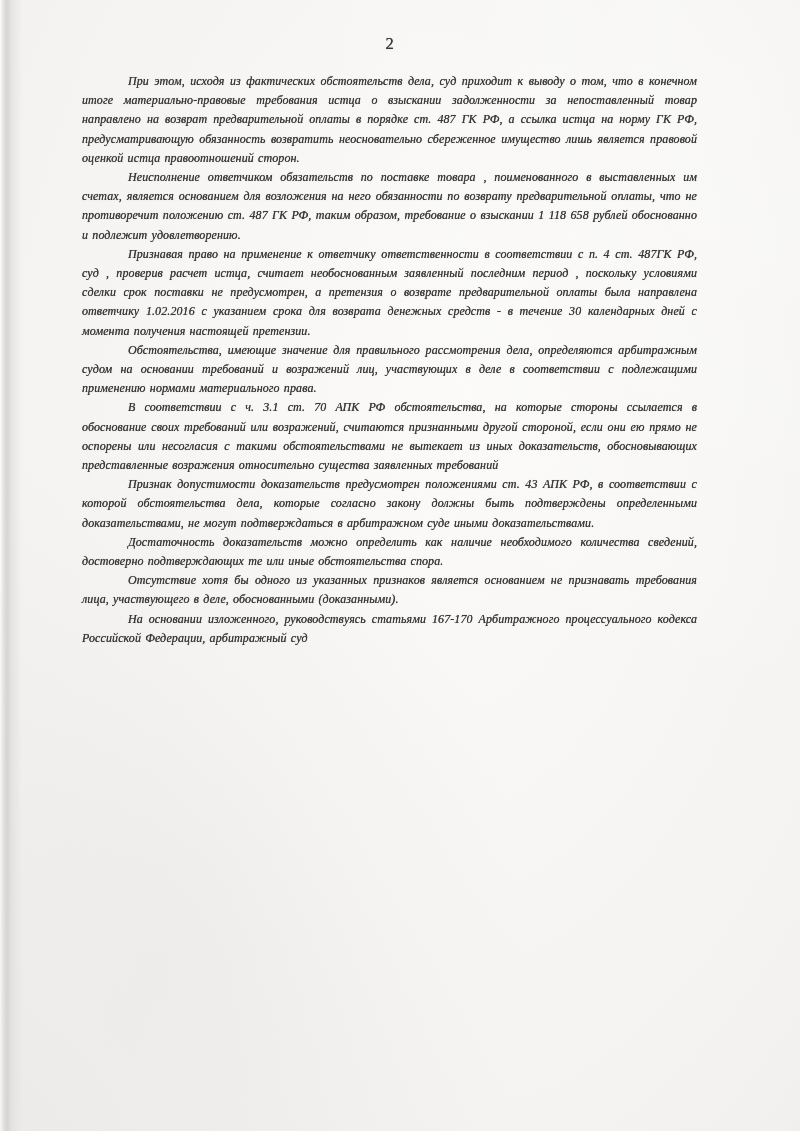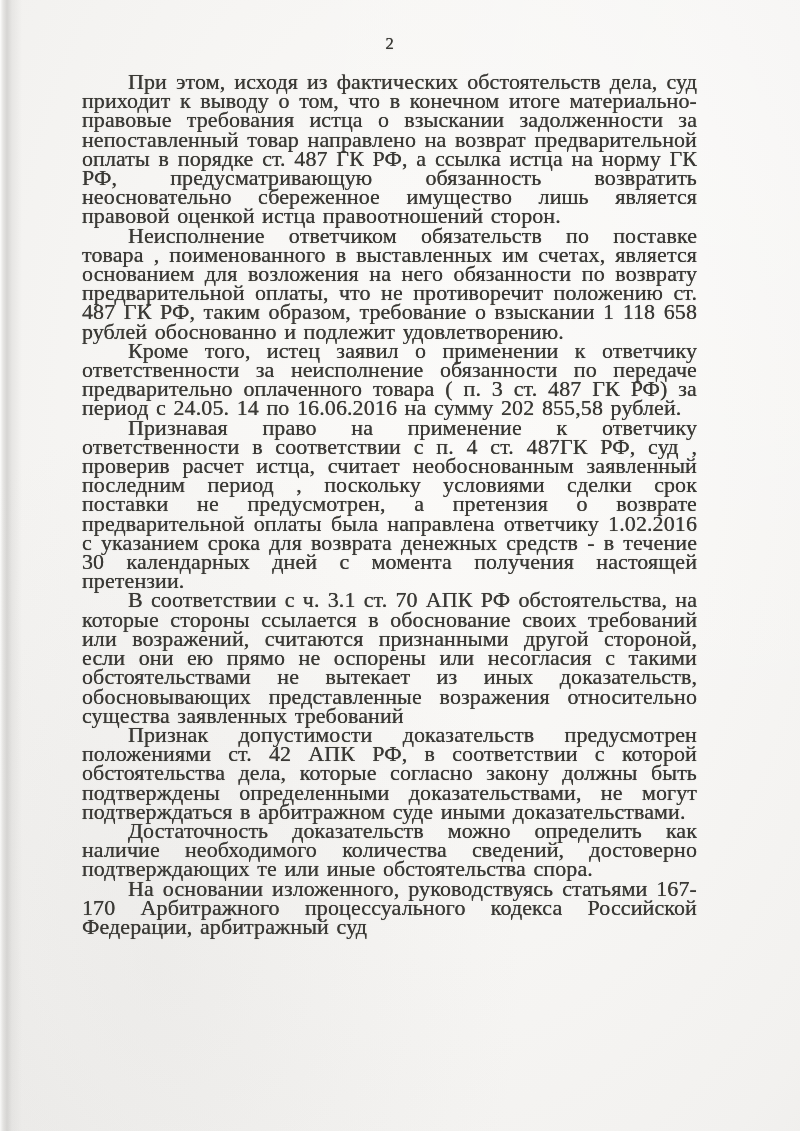--- a/index.html
+++ b/index.html
@@ -49,45 +49,47 @@
   .page-number {
     text-align: center;
     font-size: 16.5px;
     line-height: 19px;
     margin-bottom: 19px;
   }
   .body-text p {
     margin: 0;
     text-indent: 46px;
     text-align: justify;
-    font-size: 22px;
+    font-size: 12px;
     line-height: 19.2px;
     word-spacing: 0.09em;
     letter-spacing: 0.1px;
+    font-style: italic;
   }
   
   .page-number, .body-text p {
     color: #3a3935;
     text-shadow: 0 0 0.65px rgba(58,57,53,0.85), 0 0 1.3px rgba(58,57,53,0.25);
   }
 </style>
 </head>
 <body>
 
 <div class="page">
   <div class="edge-left"></div>
   <div class="scan-texture"></div>
 
   <div class="sheet">
     <div class="page-number">2</div>
 
     <div class="body-text">
       <p>При этом, исходя из фактических обстоятельств дела, суд приходит к выводу о том, что  в конечном итоге материально-правовые требования истца  о взыскании задолженности за непоставленный товар   направлено на возврат предварительной оплаты в порядке ст. 487 ГК РФ, а ссылка  истца на норму    ГК РФ, предусматривающую обязанность возвратить неосновательно сбереженное имущество лишь является  правовой оценкой истца  правоотношений сторон.</p>
       <p>Неисполнение ответчиком обязательств по поставке товара , поименованного в выставленных им счетах, является основанием для возложения на него обязанности по возврату  предварительной оплаты, что не противоречит положению ст. 487 ГК РФ, таким образом,  требование о взыскании 1 118 658 рублей обоснованно и подлежит удовлетворению.</p>
-      <p>Кроме того, истец заявил о применении к ответчику ответственности за неисполнение обязанности  по передаче предварительно оплаченного товара ( п. 3 ст. 487 ГК РФ)  за период с 24.05. 14 по 16.06.2016 на сумму 202 855,58 рублей.</p>
       <p>Признавая право  на применение к ответчику ответственности   в соответствии с п. 4 ст. 487ГК РФ, суд , проверив расчет истца, считает необоснованным заявленный последним период , поскольку  условиями сделки  срок поставки не предусмотрен,  а претензия о возврате  предварительной оплаты  была направлена ответчику 1.02.2016 с указанием срока для возврата денежных средств -  в течение 30 календарных дней с момента  получения настоящей претензии.</p>
+      <p>Обстоятельства, имеющие значение для правильного рассмотрения дела, определяются арбитражным судом на основании требований и возражений лиц, участвующих в деле в соответствии с подлежащими применению нормами материального права.</p>
       <p>В соответствии с ч. 3.1 ст. 70 АПК РФ  обстоятельства, на которые стороны ссылается  в обоснование своих требований или возражений,  считаются признанными другой стороной, если они ею прямо не оспорены   или несогласия с такими обстоятельствами  не    вытекает  из  иных  доказательств,  обосновывающих представленные  возражения относительно  существа заявленных требований</p>
-      <p>Признак  допустимости доказательств  предусмотрен положениями ст. 42 АПК РФ, в соответствии с которой  обстоятельства дела, которые согласно закону должны быть подтверждены   определенными доказательствами, не могут подтверждаться  в арбитражном суде  иными доказательствами.</p>
+      <p>Признак  допустимости доказательств  предусмотрен положениями ст. 43 АПК РФ, в соответствии с которой  обстоятельства дела, которые согласно закону должны быть подтверждены   определенными доказательствами, не могут подтверждаться  в арбитражном суде  иными доказательствами.</p>
       <p>Достаточность  доказательств  можно определить как наличие необходимого количества сведений, достоверно подтверждающих те или иные обстоятельства спора.</p>
+      <p>Отсутствие хотя бы одного  из указанных признаков  является основанием не признавать требования лица, участвующего в деле, обоснованными (доказанными).</p>
       <p>На основании изложенного, руководствуясь статьями 167-170 Арбитражного процессуального кодекса Российской Федерации, арбитражный суд</p>
     </div>
   </div>
 </div>
 
 </body></html>

